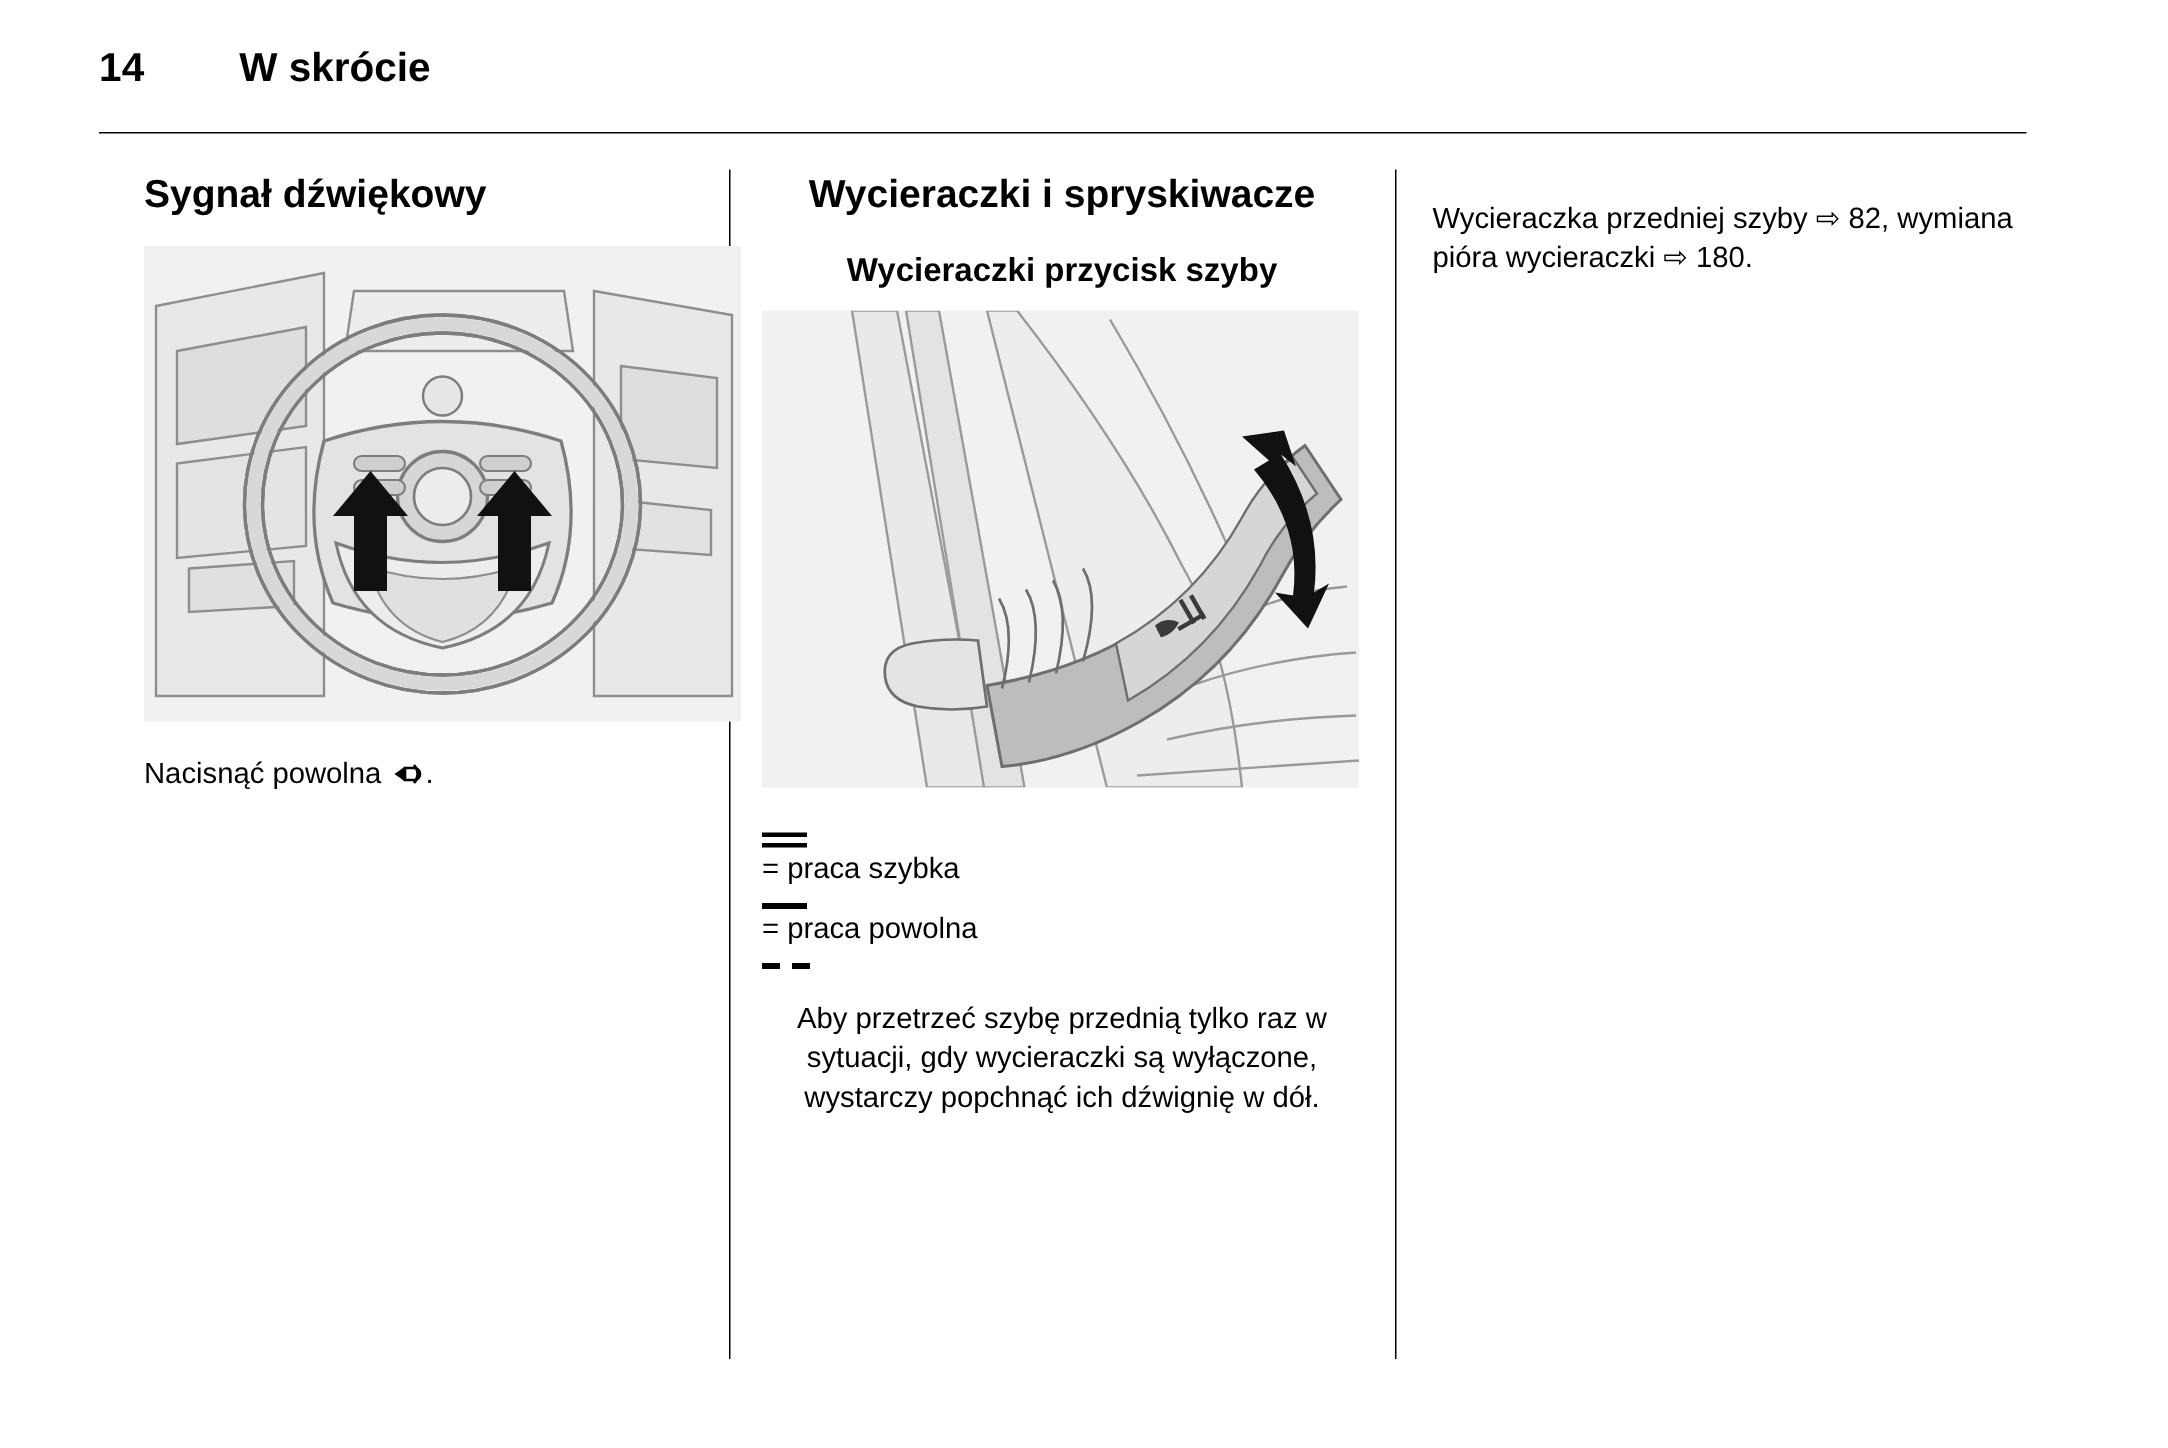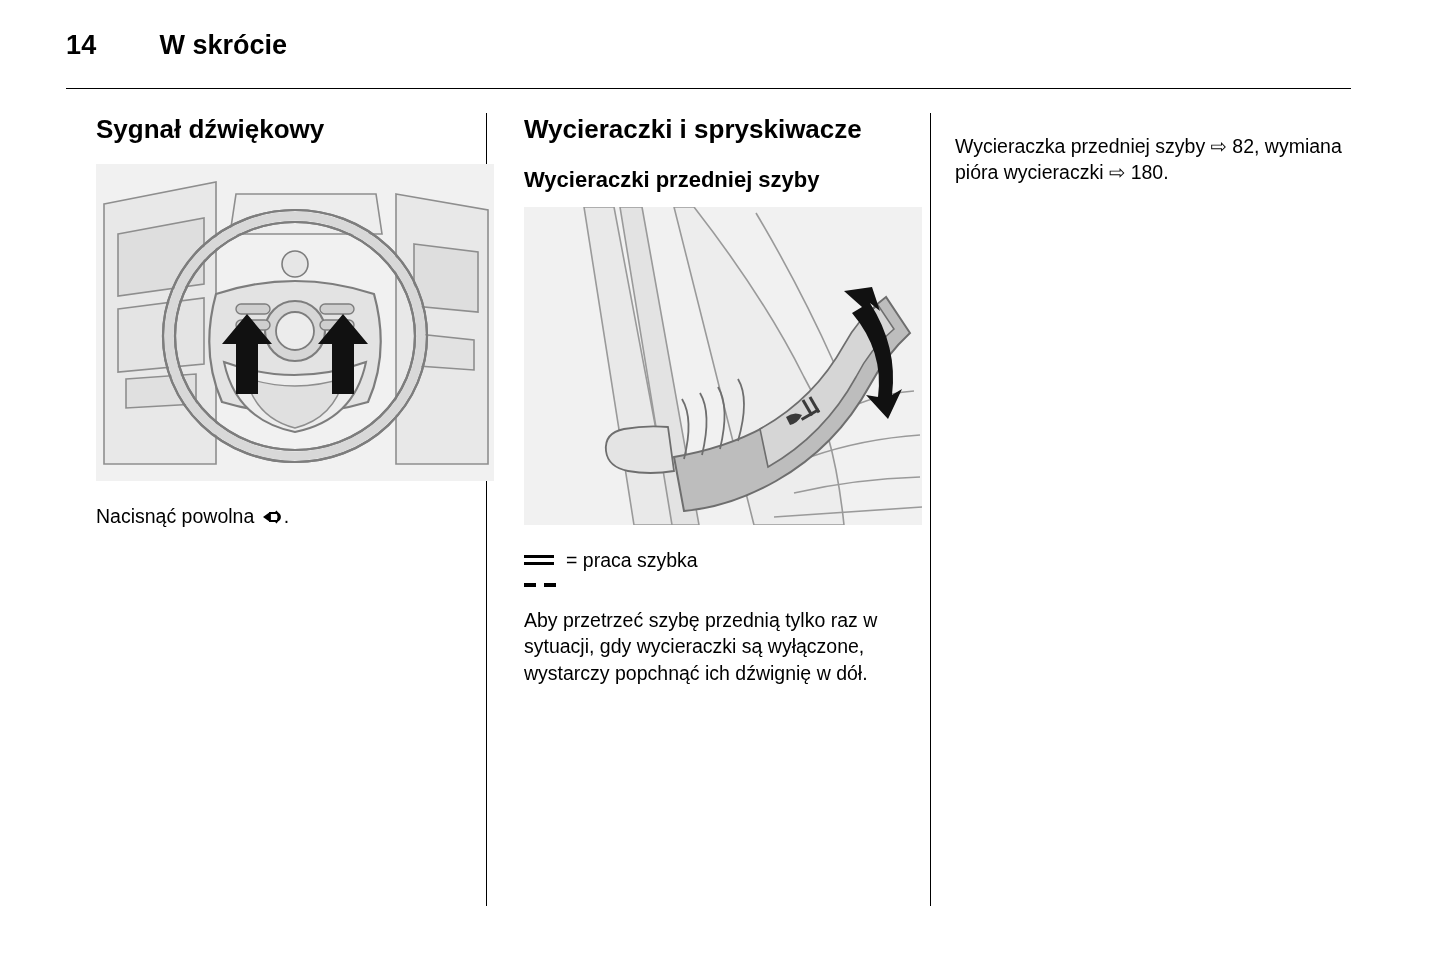--- a/index.html
+++ b/index.html
@@ -47,21 +47,21 @@
     width: 1285px;
     height: 1px;
     background: #000000;
   }
   
   .col {
     position: absolute;
     top: 113px;
   }
   .col-1 { left: 66px;  width: 398px; margin-left: 30px; }
-  .col-2 { left: 524px; width: 400px; }
+  .col-2 { left: 508px; width: 400px; text-align: center; }
   .col-3 { left: 955px; width: 400px; }
 
   .col-divider {
     position: absolute;
     top: 113px;
     width: 1px;
     height: 793px;
     background: #000000;
   }
   .divider-1 { left: 486px; }
@@ -101,20 +101,21 @@
     margin: 0;
     padding: 0;
     list-style: none;
   }
   .legend li {
     display: flex;
     align-items: flex-start;
     font-size: 19.5px;
     line-height: 1.36;
     margin-bottom: 2px;
+    flex-direction: column;
   }
   .legend .sym {
     width: 42px;
     min-width: 42px;
     display: inline-flex;
     align-items: center;
     justify-content: flex-start;
     padding-top: 8px;
   }
   .legend .sym.circle { padding-top: 2px; }
@@ -210,21 +211,21 @@
           <path d="M2 8 L9 3 L9 13 Z" fill="#000"></path>
           <path d="M9 4 h6 a4 4 0 0 1 0 8 h-6 z" fill="none" stroke="#000" stroke-width="1.8"></path>
           <path d="M15 2 q5 6 0 12" fill="none" stroke="#000" stroke-width="1.8"></path>
         </svg>
       </span><span>.</span>
     </p>
   </div>
 
   <div class="col col-2">
     <h2 class="head">Wycieraczki i spryskiwacze</h2>
-    <h3 class="subhead">Wycieraczki przedniej szyby</h3>
+    <h3 class="subhead">Wycieraczki przycisk szyby</h3>
 
     <div class="fig fig-2">
       <svg width="398" height="318" viewBox="0 0 398 318" xmlns="http://www.w3.org/2000/svg">
         <rect x="0" y="0" width="398" height="318" fill="#f1f1f1"></rect>
         <g stroke="#9a9a9a" stroke-width="1.6" fill="none">
           <path d="M60 0 L90 0 L150 318 L110 318 Z" fill="#e9e9e9"></path>
           <path d="M96 0 L118 0 L175 318 L148 318 Z" fill="#e3e3e3"></path>
           <path d="M170 0 q70 90 110 170 q30 52 40 148 L230 318 Q190 160 150 0 Z" fill="#ededed"></path>
           <path d="M232 6 q44 74 78 150"></path>
           <path d="M300 214 q42 -26 90 -30"></path>
@@ -262,20 +263,26 @@
 
     <ul class="legend">
       <li>
         <span class="sym">
             <span class="bar-fast"></span>
           </span>
         <span class="txt">= praca szybka</span>
       </li>
       <li>
         <span class="sym">
+            <span class="bar-slow"></span>
+          </span>
+        <span class="txt">= praca powolna</span>
+      </li>
+      <li>
+        <span class="sym">
             <span class="bar-int"></span>
           </span>
       </li>
     </ul>
 
     <p class="note">Aby przetrzeć szybę przednią tylko raz w sytuacji, gdy wycieraczki są wyłączone, wystarczy popchnąć ich dźwignię w dół.</p>
   </div>
 
   <div class="col col-3">
     <p class="xref">Wycieraczka przedniej szyby ⇨ 82, wymiana pióra wycieraczki ⇨ 180.</p>

